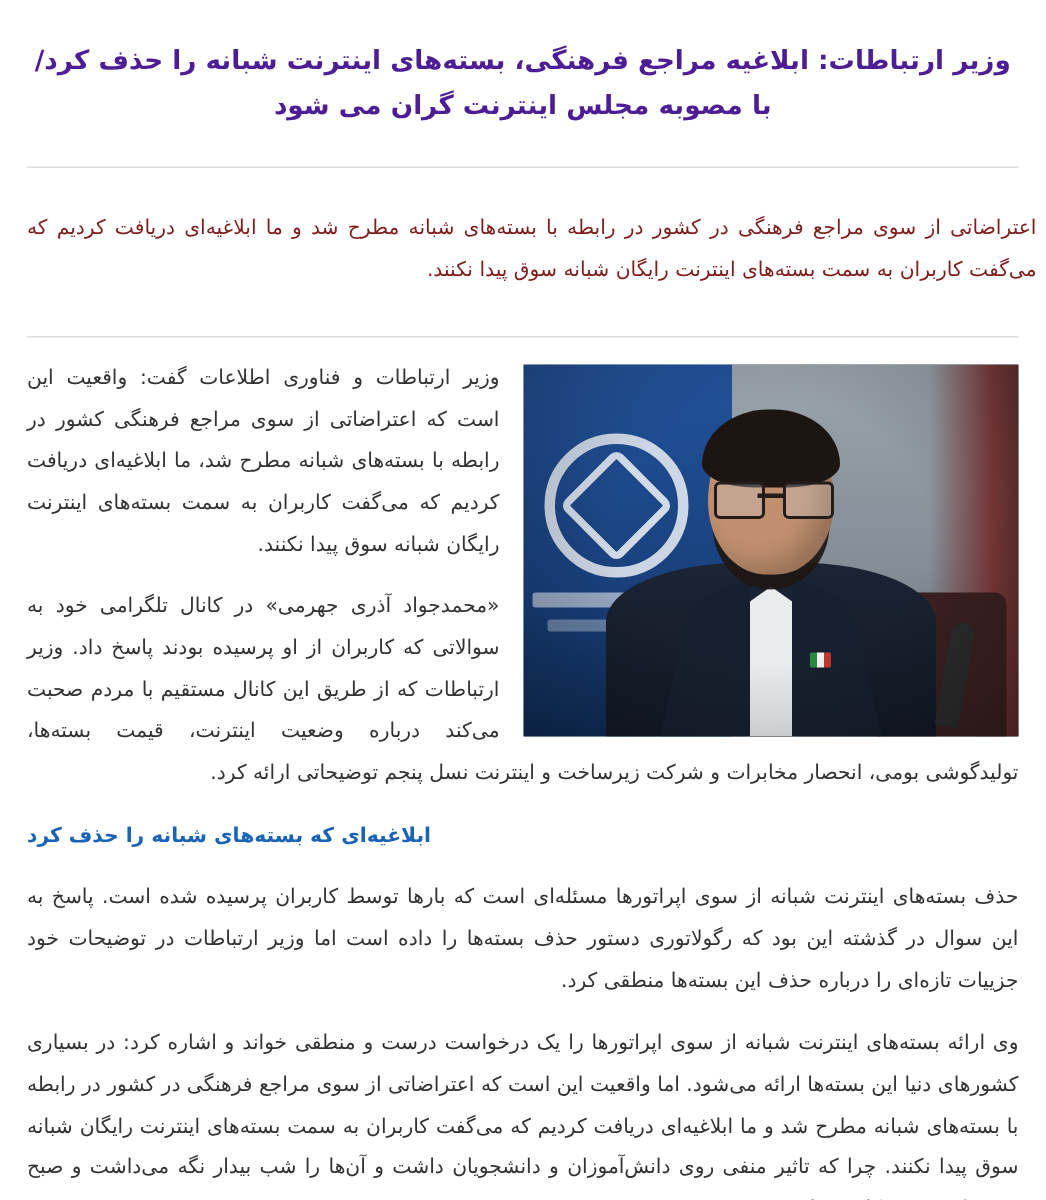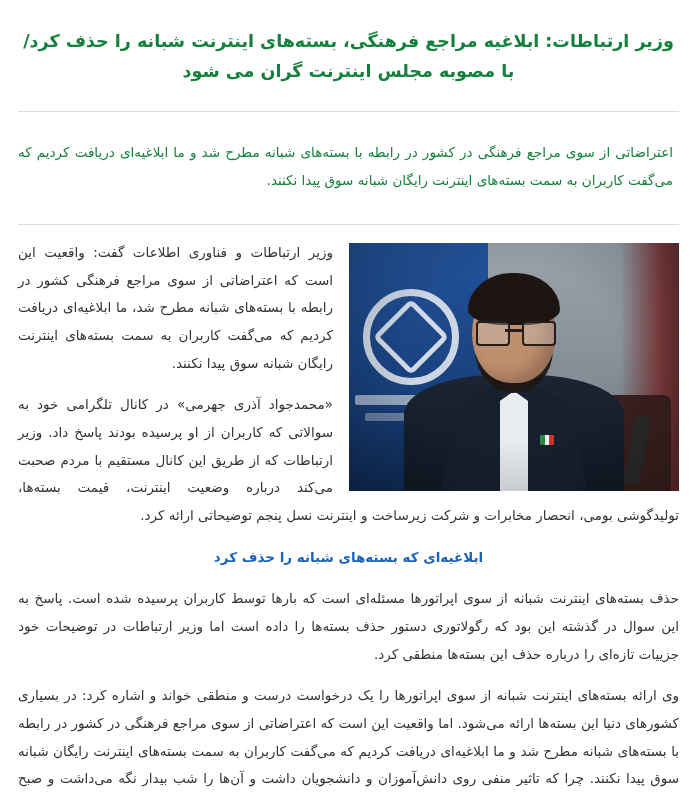--- a/index.html
+++ b/index.html
@@ -17,34 +17,34 @@
   .page {
     width: 697px;
     box-sizing: border-box;
     padding: 0;
   }
   .headline {
     padding: 14px 18px 12px 18px;
     font-size: 17.5px;
     line-height: 1.75;
     font-weight: bold;
-    color: #15803d;
+    color: #4c1d95;
     text-align: center;
     letter-spacing: 0;
   }
   .divider {
     height: 1px;
     background: #dcdcdc;
     margin: 0 18px;
   }
   .lead {
-    padding: 14px 24px 16px 18px;
+    padding: 14px 6px 16px 18px;
     font-size: 13.5px;
     line-height: 2.05;
-    color: #15803d;
+    color: #7f1d1d;
     text-align: justify;
     text-justify: inter-word;
   }
   .divider2 {
     height: 1px;
     background: #dcdcdc;
     margin: 0 18px 14px 18px;
   }
   .content {
     padding: 0 18px 24px 18px;
@@ -222,21 +222,21 @@
   }
   .para-first {
     margin-top: 0;
   }
   .subhead {
     clear: both;
     margin: 6px 0 14px 0;
     color: #1a63b8;
     font-weight: bold;
     font-size: 13.5px;
-    text-align: center;
+    text-align: left;
   }
   .clearfix::after { content: ""; display: block; clear: both; }
 </style>
 </head>
 <body>
 
 <div class="page">
 
   <h1 class="headline">وزیر ارتباطات: ابلاغیه مراجع فرهنگی، بسته‌های اینترنت شبانه را حذف کرد/ با مصوبه مجلس اینترنت گران می شود</h1>
 

